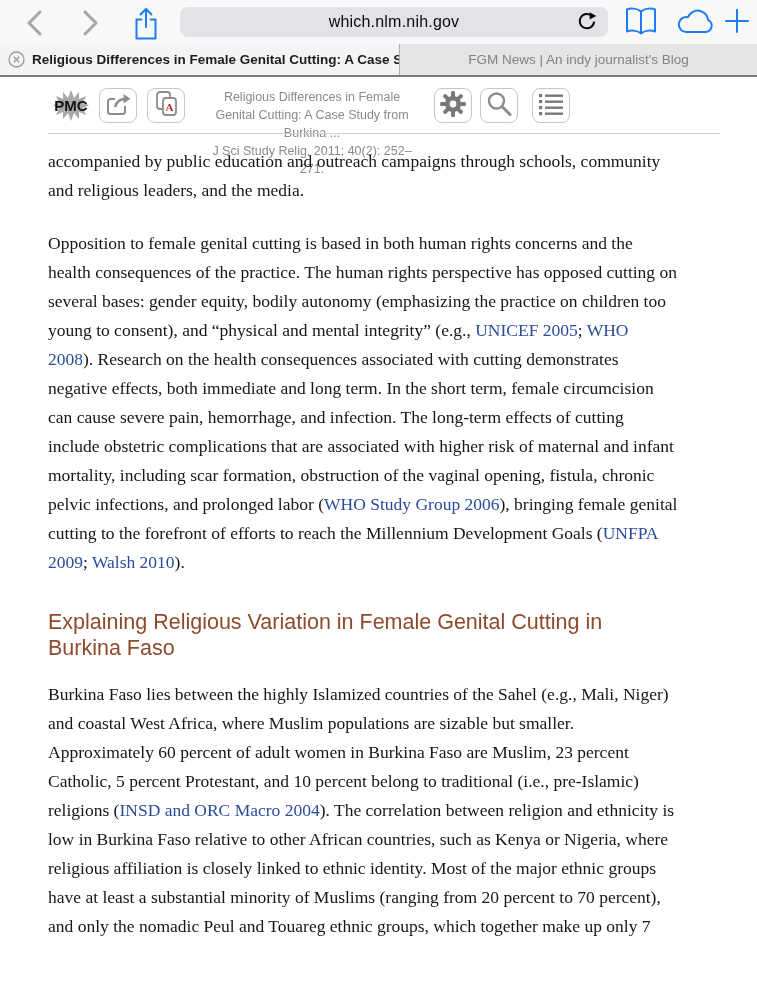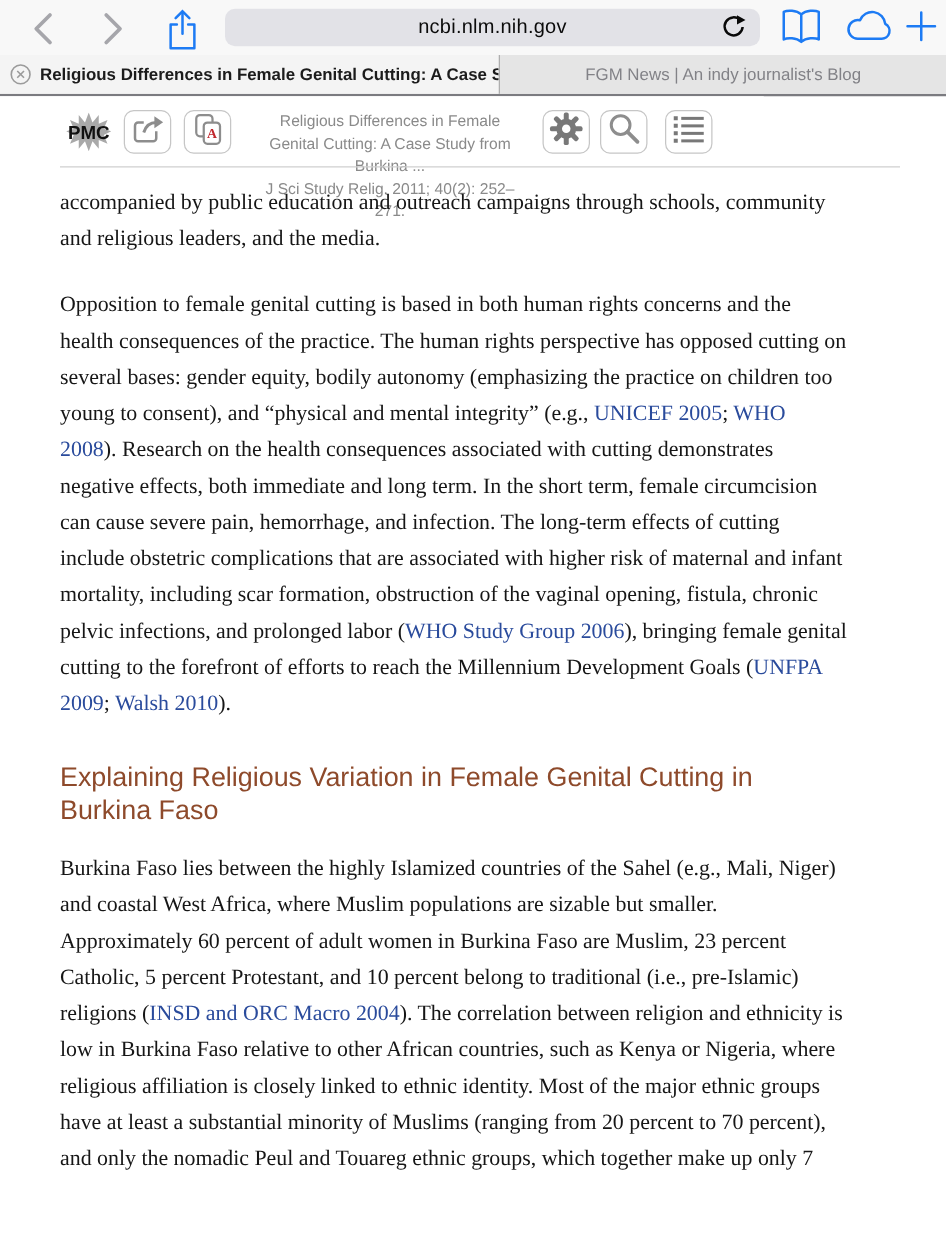--- a/index.html
+++ b/index.html
@@ -76,21 +76,21 @@
         <svg width="30" height="36" viewBox="0 0 30 36">
           <g fill="none" stroke="#1d7bf4" stroke-width="2" stroke-linecap="round">
             <path d="M15 4 V21"></path>
               <path d="M9.5 8.5 L15 3 L20.5 8.5"></path>
             <path d="M10.5 13.5 H5.5 V32.5 H24.5 V13.5 H19.5" stroke-linejoin="round"></path>
           </g>
         </svg>
       </span>
     </div>
     <div class="url-field">
-      <span class="url-text">ncbi.nlm.nih.gov</span>
+      <span class="url-text">which.nlm.nih.gov</span>
       <div class="reload-btn">
         <span>
           <svg width="22" height="22" viewBox="0 0 22 22">
             <path d="M16.2 5.2 A7.2 7.2 0 1 0 18.1 10.6" fill="none" stroke="#090909" stroke-width="2"></path>
             <polygon points="13.6,1.2 20.4,5.0 13.6,8.6" fill="#090909"></polygon>
           </svg>
         </span>
       </div>
     </div>
     <div class="right-btn btn-book">

